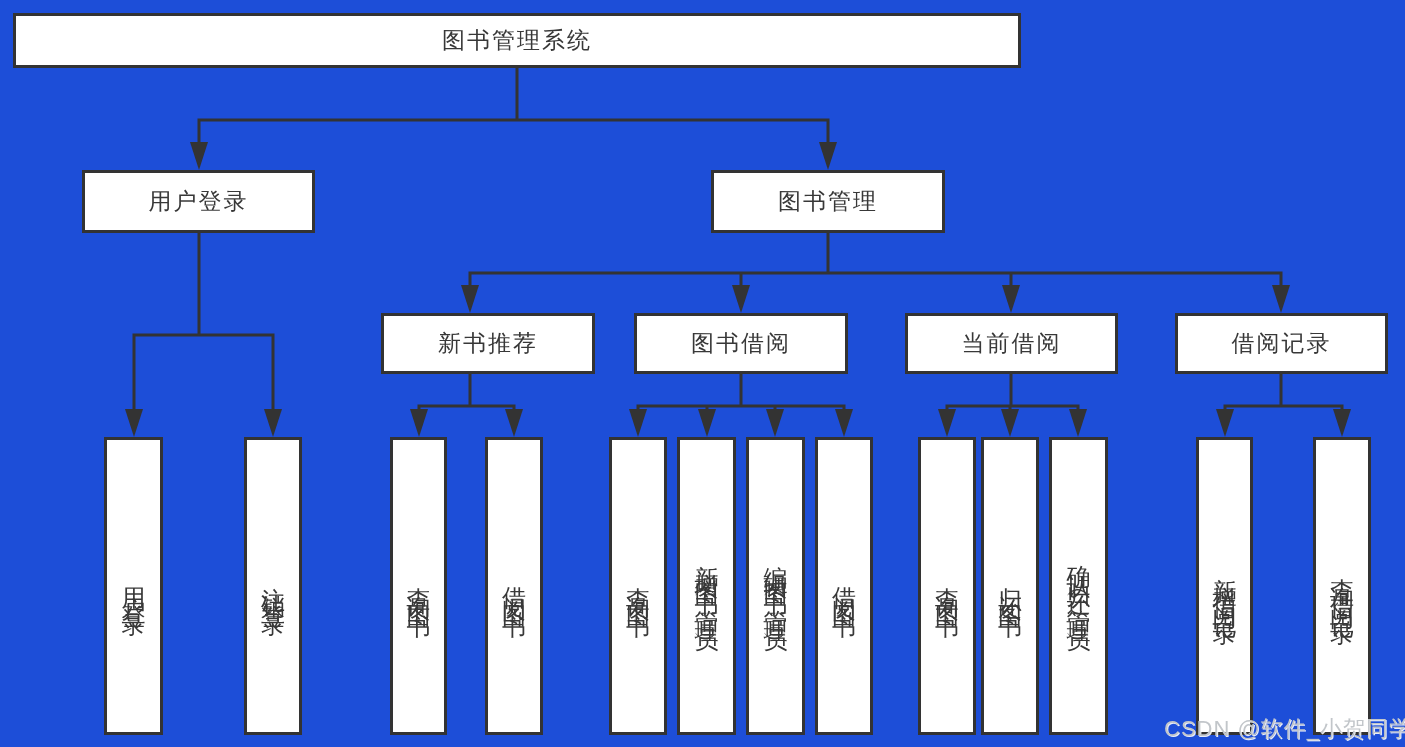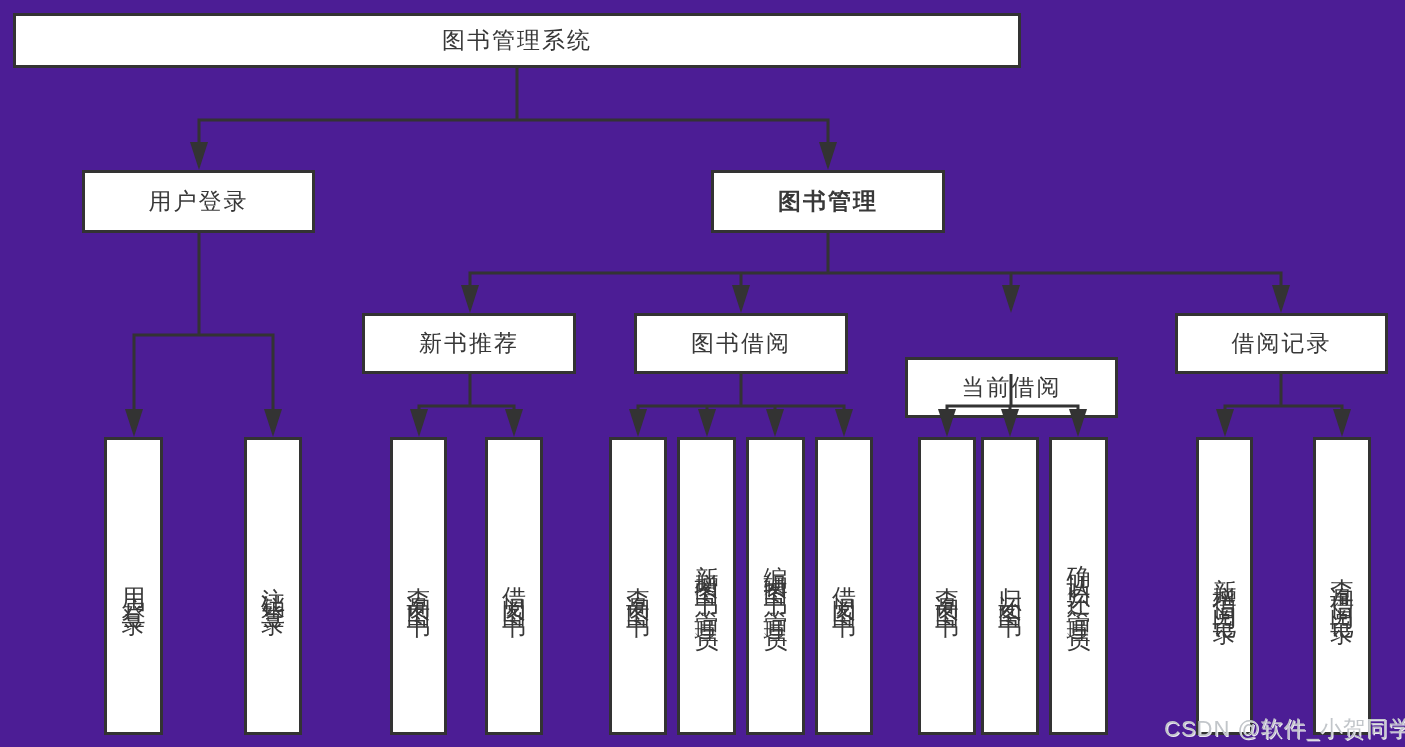--- a/index.html
+++ b/index.html
@@ -4,21 +4,21 @@
 <style>
   html, body {
     margin: 0;
     padding: 0;
     background: #ffffff;
   }
   #canvas {
     position: relative;
     width: 1405px;
     height: 747px;
-    background: #4c1d95;
+    background: #1d4ed8;
     font-family: "Liberation Sans", "DejaVu Sans", sans-serif;
     overflow: hidden;
   }
   #connectors {
     position: absolute;
     left: 0;
     top: 0;
     z-index: 3;
     pointer-events: none;
   }
@@ -94,25 +94,25 @@
       <polygon points="1001,409 1019,409 1010,437"></polygon>
       <polygon points="1069,409 1087,409 1078,437"></polygon>
       <polygon points="1216,409 1234,409 1225,437"></polygon>
       <polygon points="1333,409 1351,409 1342,437"></polygon>
     </g>
   </svg>
 
   <div class="box hbox" style="left:13px; top:13px; width:1008px; height:55px;">图书管理系统</div>
 
   <div class="box hbox" style="left:82px; top:170px; width:233px; height:63px;">用户登录</div>
-  <div class="box hbox" style="left:711px; top:170px; width:234px; height:63px;font-weight:bold;">图书管理</div>
+  <div class="box hbox" style="left:711px; top:170px; width:234px; height:63px;">图书管理</div>
 
-  <div class="box hbox" style="left:362px; top:313px; width:214px; height:61px;">新书推荐</div>
+  <div class="box hbox" style="left:381px; top:313px; width:214px; height:61px;">新书推荐</div>
   <div class="box hbox" style="left:634px; top:313px; width:214px; height:61px;font-family:Liberation Mono, monospace;">图书借阅</div>
-  <div class="box hbox" style="left:905px; top:313px; width:213px; height:61px;margin-top:44px;">当前借阅</div>
+  <div class="box hbox" style="left:905px; top:313px; width:213px; height:61px;">当前借阅</div>
   <div class="box hbox" style="left:1175px; top:313px; width:213px; height:61px;">借阅记录</div>
 
   <div class="box vbox" style="left:104px; width:59px;">用户登录</div>
   <div class="box vbox" style="left:244px; width:58px;">注销登录</div>
 
   <div class="box vbox" style="left:390px; width:57px;">查询图书</div>
   <div class="box vbox" style="left:485px; width:58px;">借阅图书</div>
 
   <div class="box vbox" style="left:609px; width:58px;">查询图书</div>
   <div class="box vbox" style="left:677px; width:59px;">新增图书（管理员）</div>

